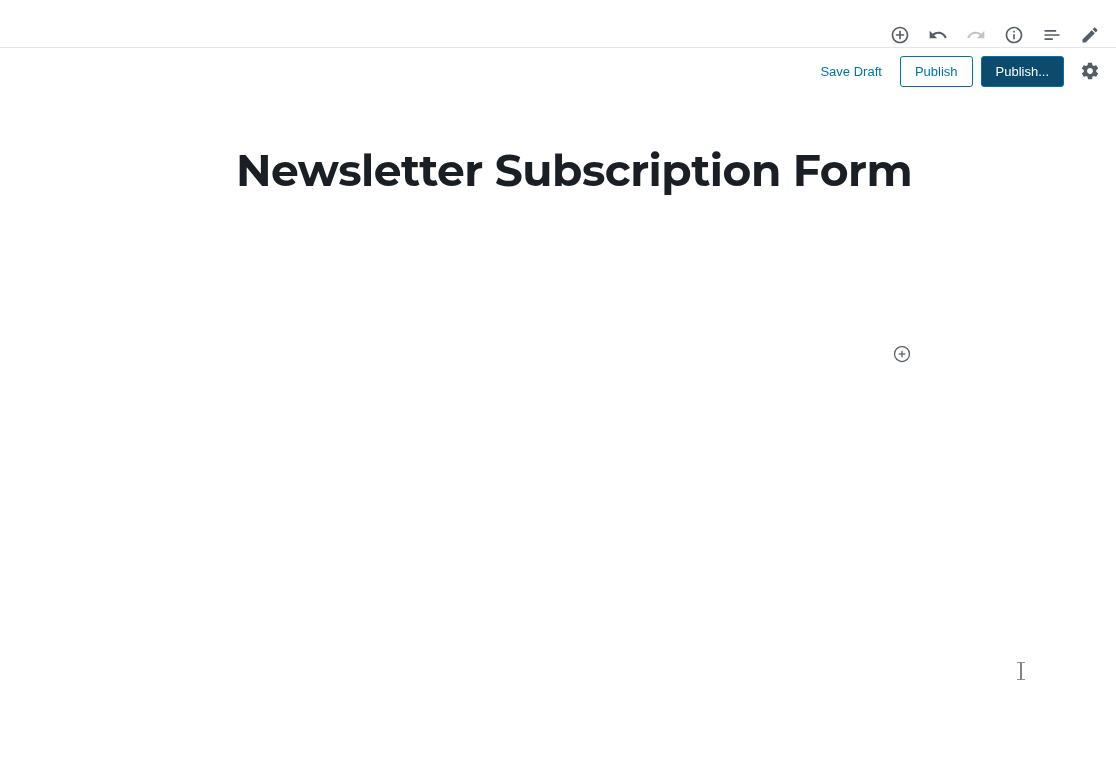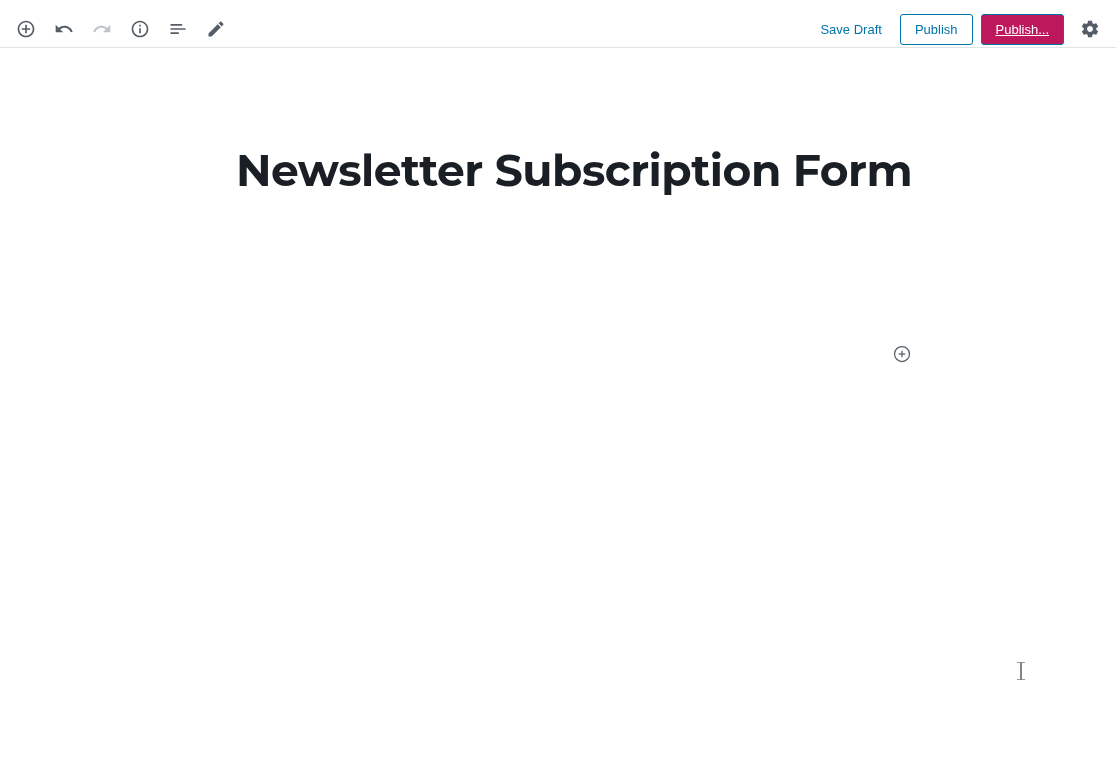--- a/index.html
+++ b/index.html
@@ -9,25 +9,26 @@
     }
     body {
       font-family: -apple-system, BlinkMacSystemFont, "Segoe UI", Roboto, Oxygen-Sans, Ubuntu, Cantarell, "Helvetica Neue", sans-serif;
       background: #fff;
       width: 1116px;
       height: 769px;
       overflow: hidden;
     }
     .toolbar {
       display: flex;
-      align-items: flex-start;
+      align-items: flex-end;
       justify-content: space-between;
       height: 48px;
       border-bottom: 1px solid #e2e4e7;
-      padding: 11px 8px;
+      padding: 17px 8px;
+      flex-direction: column;
     }
     .toolbar-left {
       display: flex;
       align-items: center;
       gap: 2px;
     }
     .toolbar-right {
       display: flex;
       align-items: center;
       gap: 8px;
@@ -63,28 +64,27 @@
     .preview-btn {
       background: #fff;
       border: 1px solid #0073aa;
       color: #0073aa;
       font-size: 13px;
       padding: 7px 14px;
       cursor: pointer;
       border-radius: 3px;
     }
     .publish-btn {
-      background: #be185d;
+      background: #0c4a6e;
       border: 1px solid #0073aa;
       color: #fff;
       font-size: 13px;
       padding: 7px 14px;
       cursor: pointer;
       border-radius: 3px;
-      text-decoration: underline;
     }
     .editor-content {
       position: relative;
       padding-top: 95px;
       text-align: center;
       margin-left: 32px;
     }
     .page-title {
       font-size: 44px;
       font-weight: 700;

